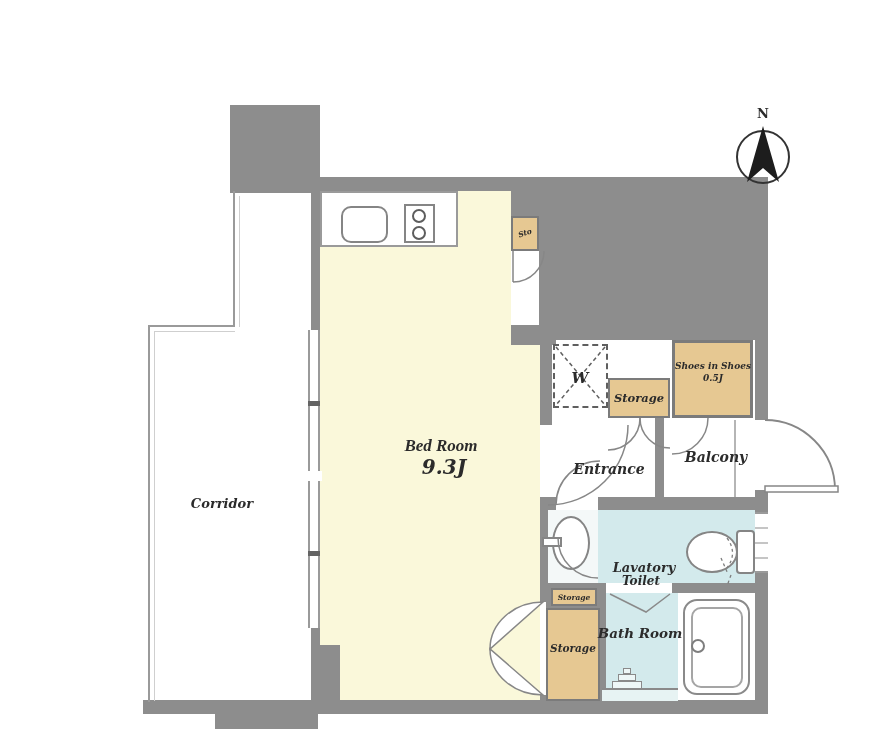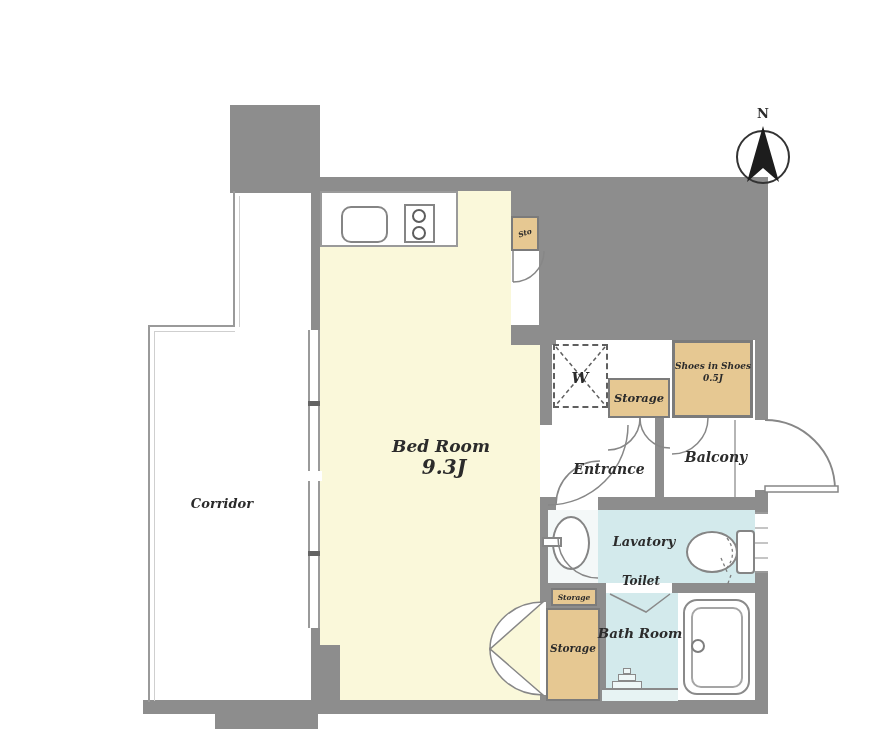--- a/index.html
+++ b/index.html
@@ -129,28 +129,28 @@
     <path d="M556,347 L605,405 M605,347 L556,405" fill="none" stroke="#5f5f5f" stroke-width="1.5" stroke-dasharray="4,3"></path>
 
     <path d="M727,538 Q738,553 727,568" fill="none" stroke="#7e7e7e" stroke-width="1.3" stroke-dasharray="3,3"></path>
     <path d="M721,558 L728,574 M731,575 L727,586" fill="none" stroke="#7e7e7e" stroke-width="1.3" stroke-dasharray="3,3"></path>
 
     <circle cx="763" cy="157" r="26" fill="none" stroke="#333333" stroke-width="2"></circle>
     <polygon points="763,126 779,182 763,168 747,182" fill="#1d1d1d"></polygon>
   </svg>
 
   <div class="lbl" style="left:222px;top:503px;font-size:13px;">Corridor</div>
-  <div class="lbl" style="left:441px;top:446px;font-size:17px;">Bed Room</div>
+  <div class="lbl" style="left:441px;top:446px;font-size:17px;font-family:Liberation Serif, serif;">Bed Room</div>
   <div class="lbl" style="left:444px;top:467px;font-size:20px;font-style:italic;">9.3J</div>
   <div class="lbl" style="left:609px;top:469px;font-size:14px;">Entrance</div>
   <div class="lbl" style="left:716px;top:457px;font-size:14px;">Balcony</div>
   <div class="lbl" style="left:713px;top:366px;font-size:9px;">Shoes in Shoes</div>
   <div class="lbl" style="left:713px;top:378px;font-size:9px;">0.5J</div>
   <div class="lbl" style="left:639px;top:398px;font-size:11.5px;">Storage</div>
-  <div class="lbl" style="left:644px;top:541px;font-size:13px;">Lavatory</div>
+  <div class="lbl" style="left:644px;top:567px;font-size:13px;">Lavatory</div>
   <div class="lbl" style="left:641px;top:581px;font-size:12px;">Toilet</div>
   <div class="lbl" style="left:640px;top:633px;font-size:13.5px;">Bath Room</div>
   <div class="lbl" style="left:573px;top:648px;font-size:10.5px;">Storage</div>
   <div class="lbl" style="left:574px;top:597px;font-size:7.5px;">Storage</div>
   <div class="lbl" style="left:525px;top:233px;font-size:7.5px;transform:translate(-50%,-50%) rotate(-18deg);">Sto</div>
   <div class="lbl" style="left:580px;top:378px;font-size:15px;">W</div>
   <div class="lbl" style="left:763px;top:113px;font-size:13px;font-style:normal;font-weight:600;">N</div>
 
 </div>
 

